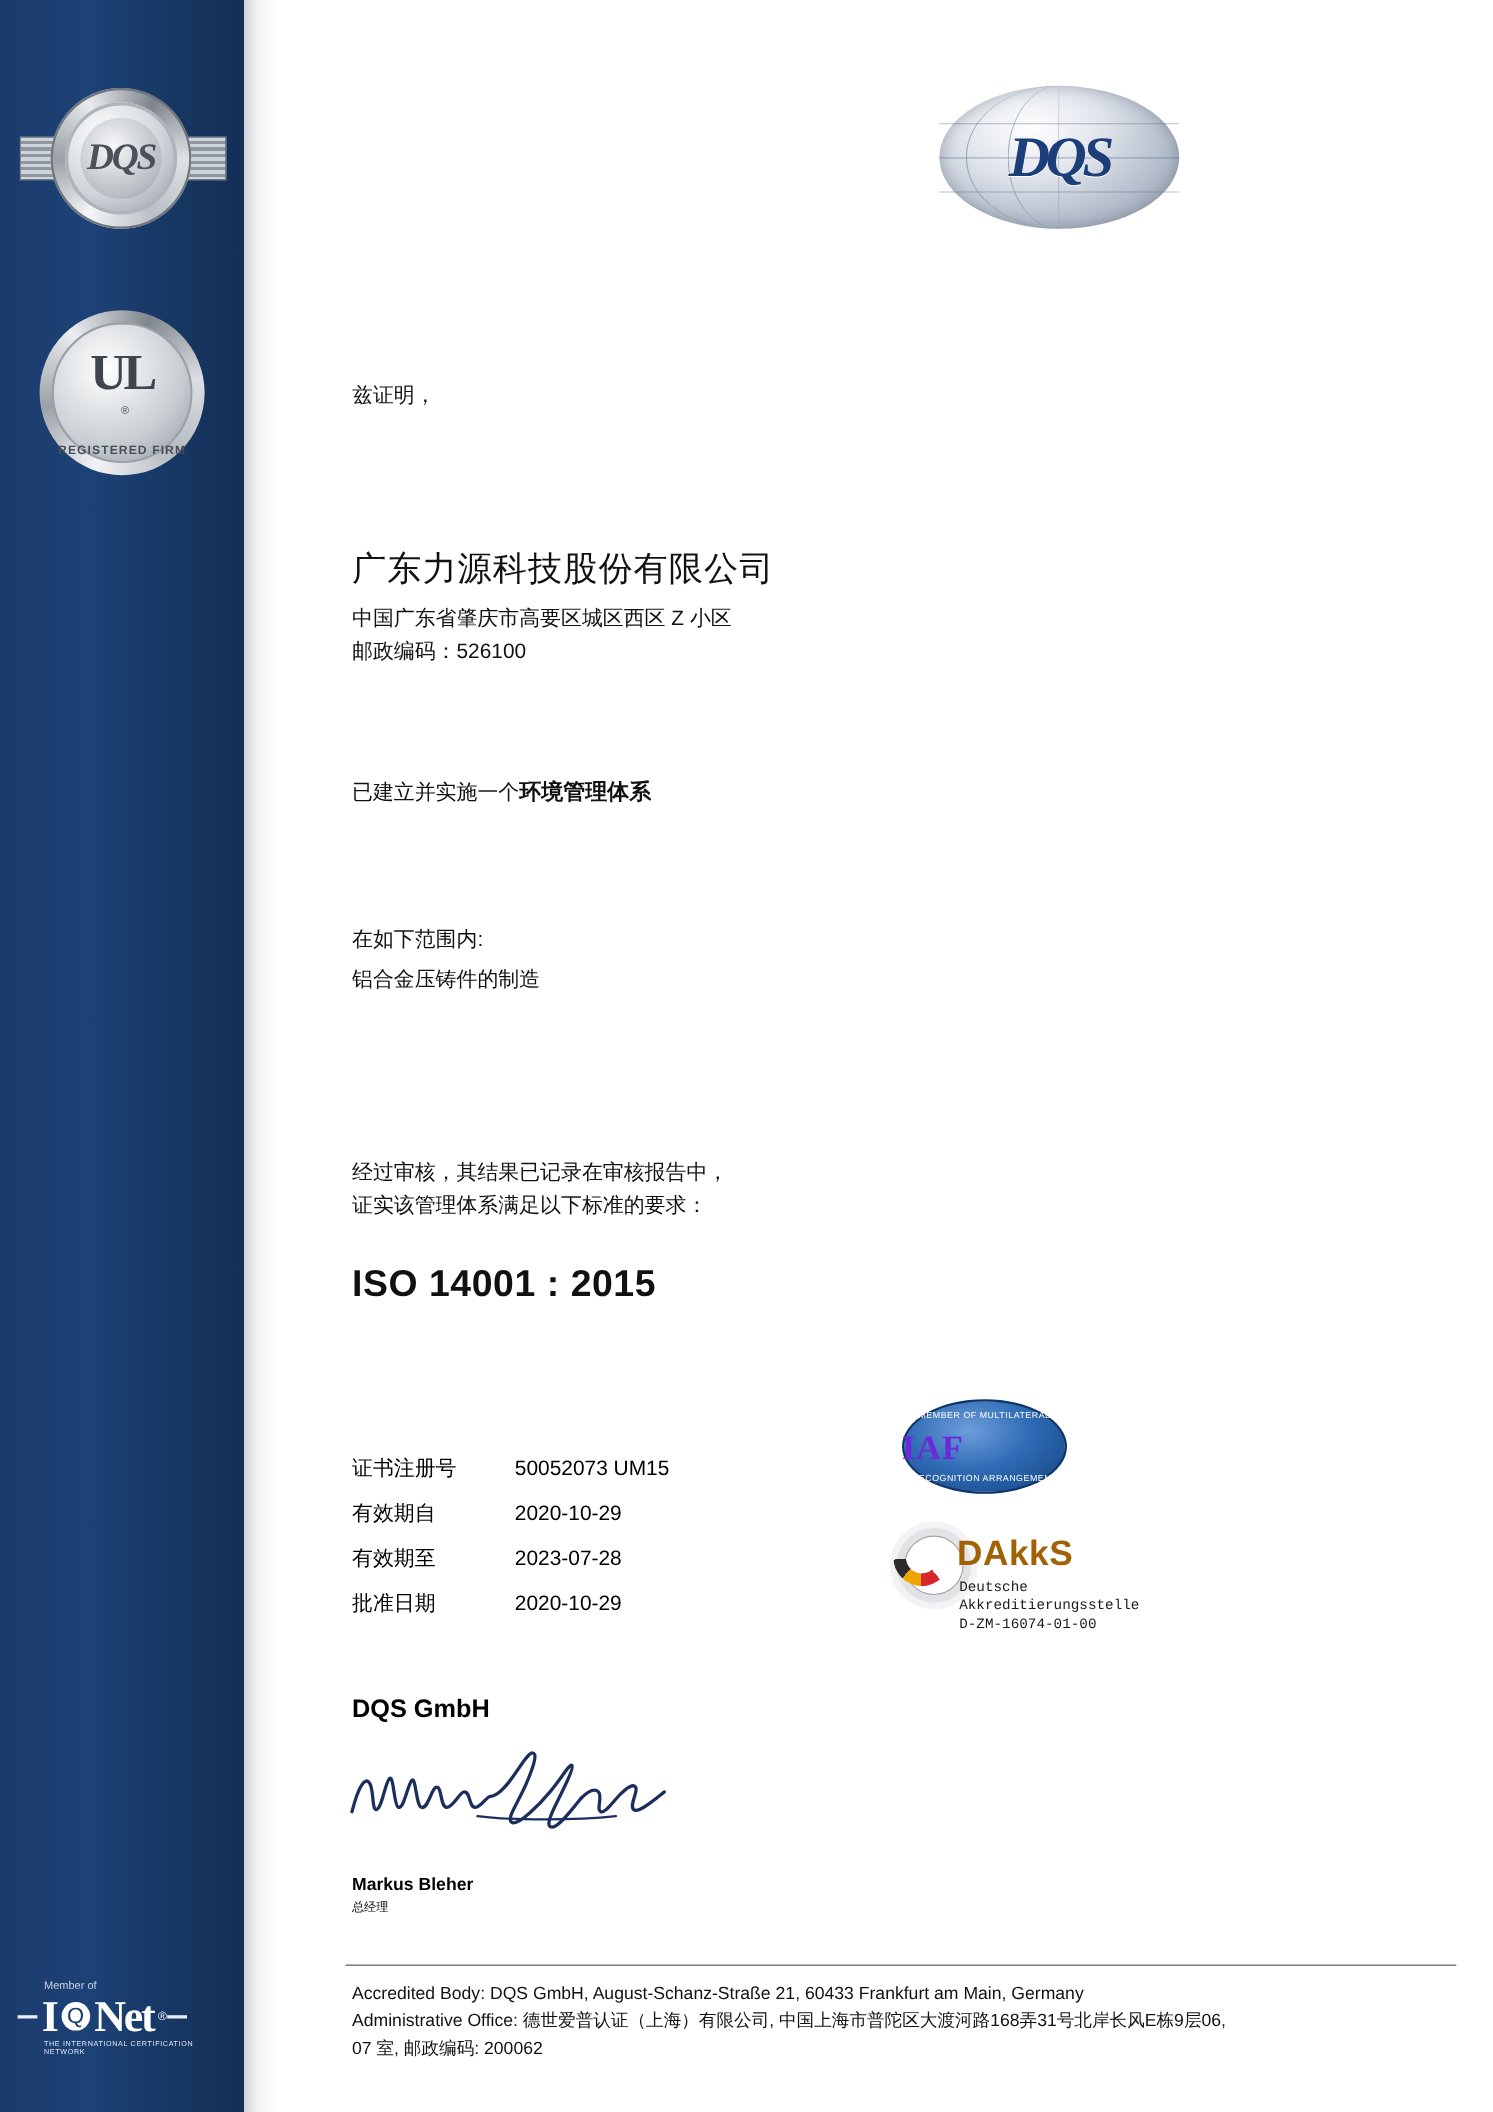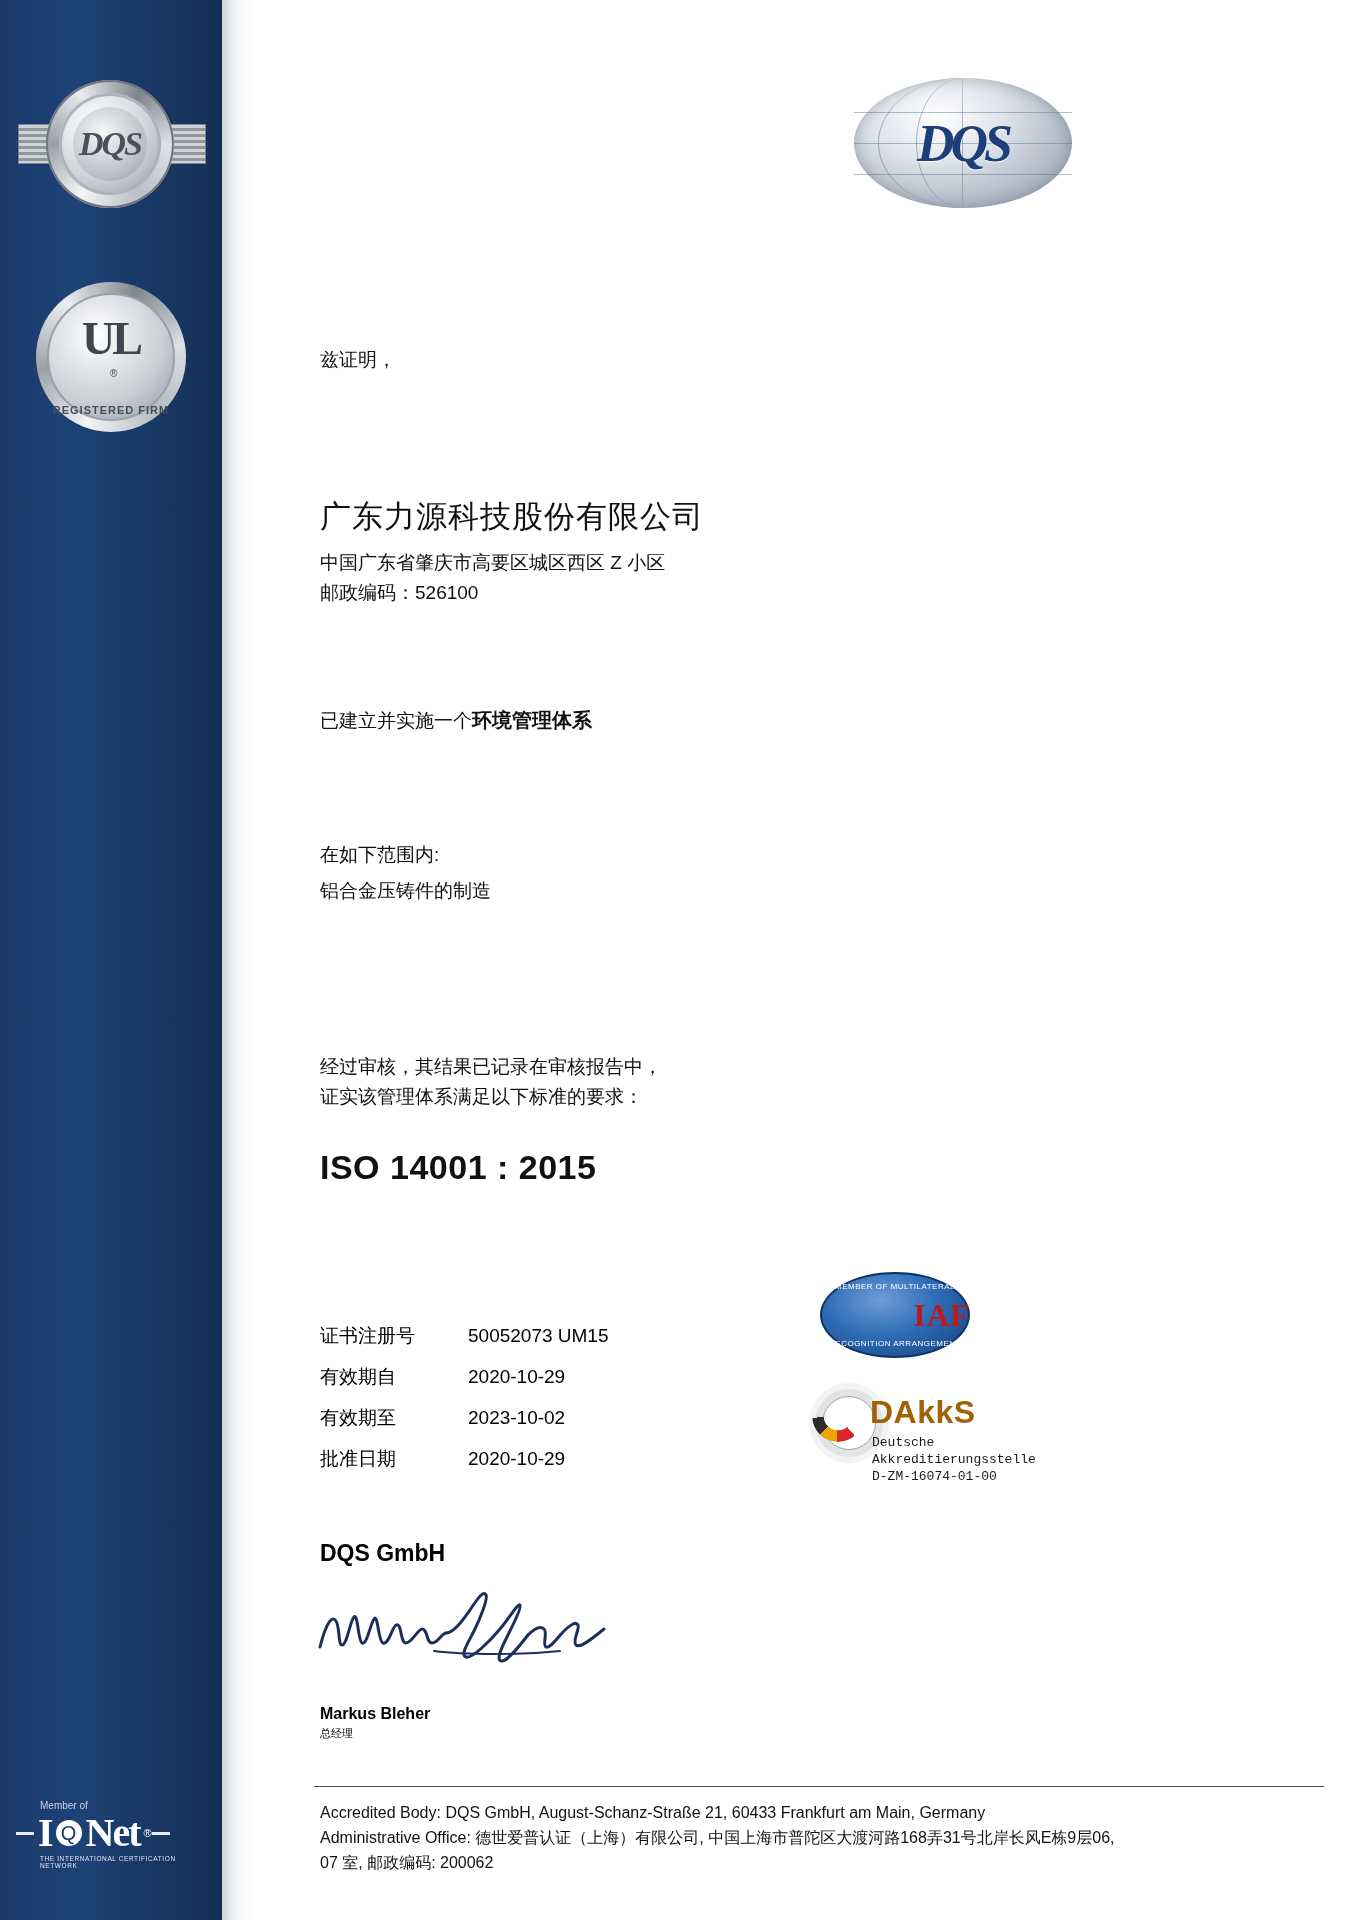--- a/index.html
+++ b/index.html
@@ -263,25 +263,25 @@
   }
   .iaf .oval {
     position: absolute; inset: 0;
     border-radius: 50%;
     background: radial-gradient(ellipse at 40% 32%, #6f9ddb 0%, #2f6cb5 45%, #14407d 100%);
     border: 2px solid #0e3568;
   }
   .iaf .label {
     position: absolute;
     left: 0; right: 0; top: 26px;
-    text-align: right;
+    text-align: left;
     font-family: "Liberation Serif", serif;
     font-weight: bold;
     font-size: 31px;
-    color: #b91c1c;
+    color: #6d28d9;
     letter-spacing: 1px;
   }
   .iaf .top-arc, .iaf .bot-arc {
     position: absolute;
     left: 0; right: 0;
     text-align: center;
     font-size: 8px;
     color: #ffffff;
     letter-spacing: 0.5px;
   }
@@ -440,21 +440,21 @@
     <div class="row">
       <div class="lbl">证书注册号</div>
       <div class="val">50052073 UM15</div>
     </div>
     <div class="row">
       <div class="lbl">有效期自</div>
       <div class="val">2020-10-29</div>
     </div>
     <div class="row">
       <div class="lbl">有效期至</div>
-      <div class="val">2023-10-02</div>
+      <div class="val">2023-07-28</div>
     </div>
     <div class="row">
       <div class="lbl">批准日期</div>
       <div class="val">2020-10-29</div>
     </div>
   </div>
 
   <div class="iaf">
     <div class="oval"></div>
     <div class="top-arc">MEMBER OF MULTILATERAL</div>

